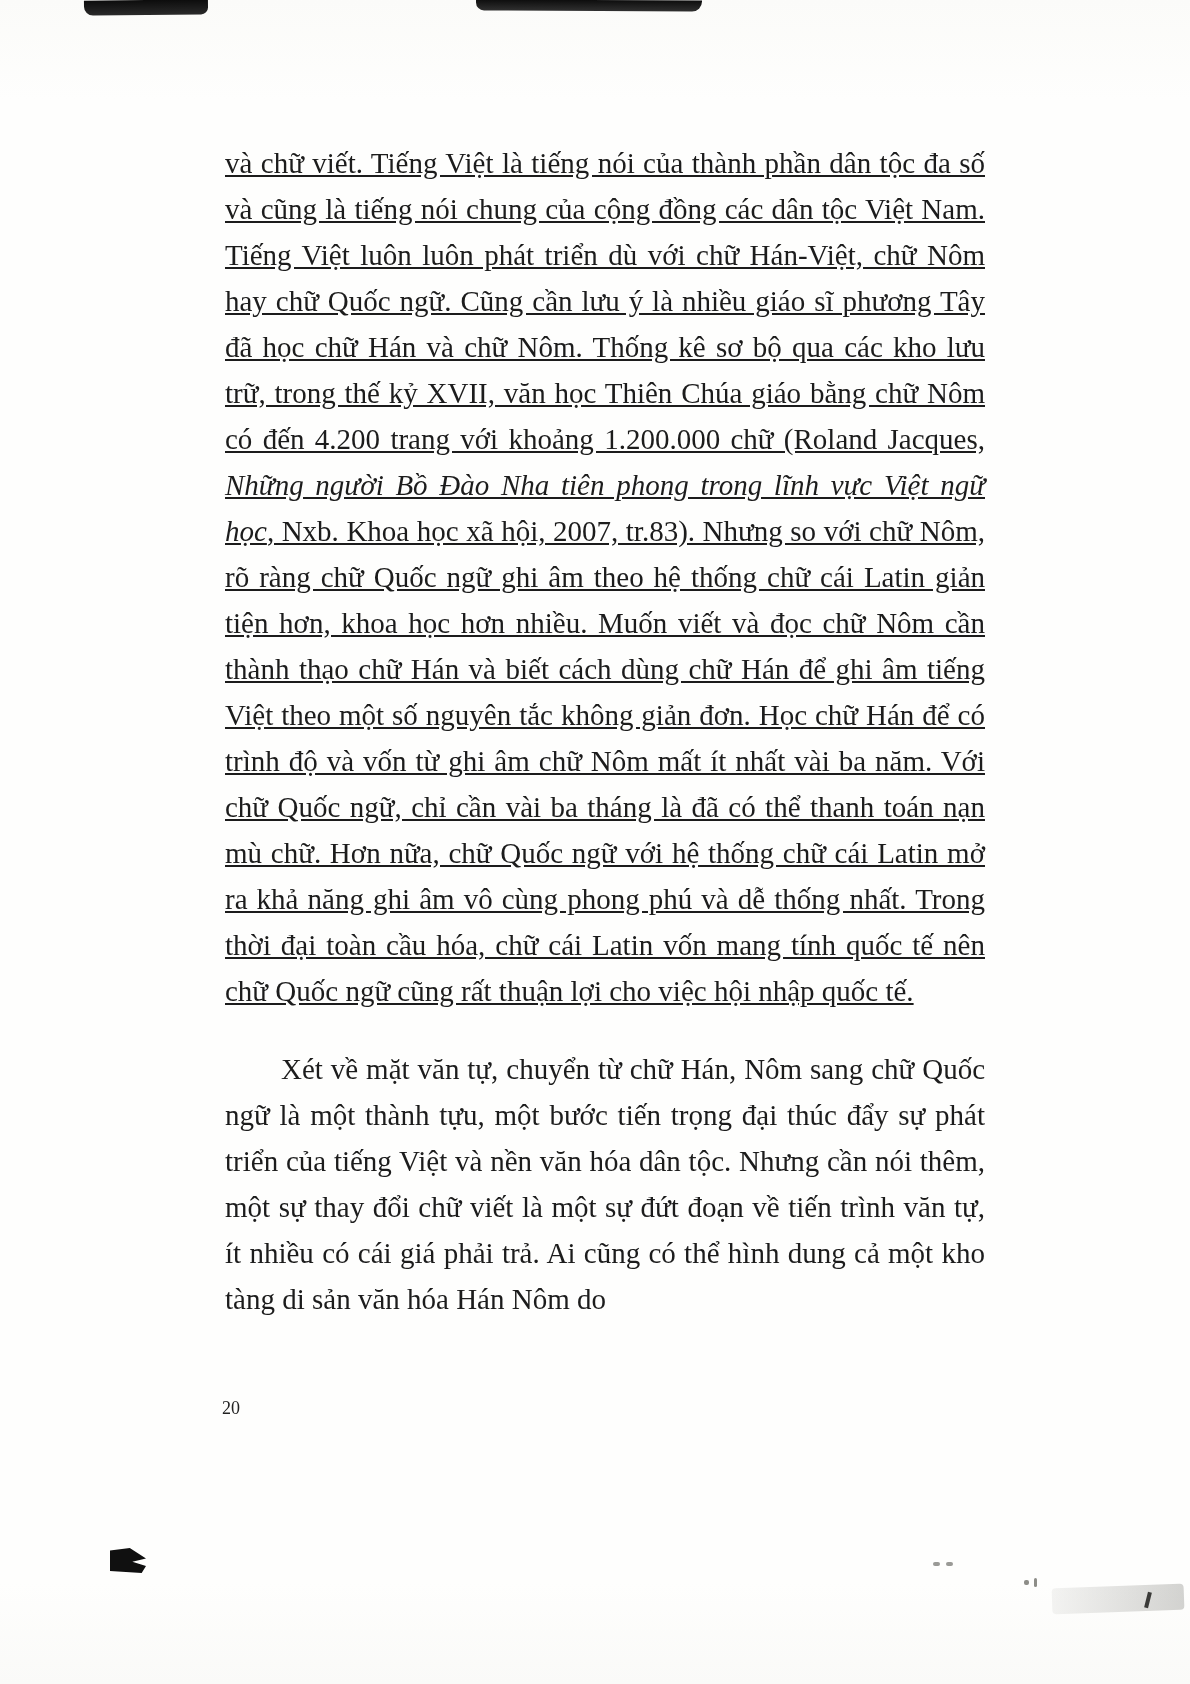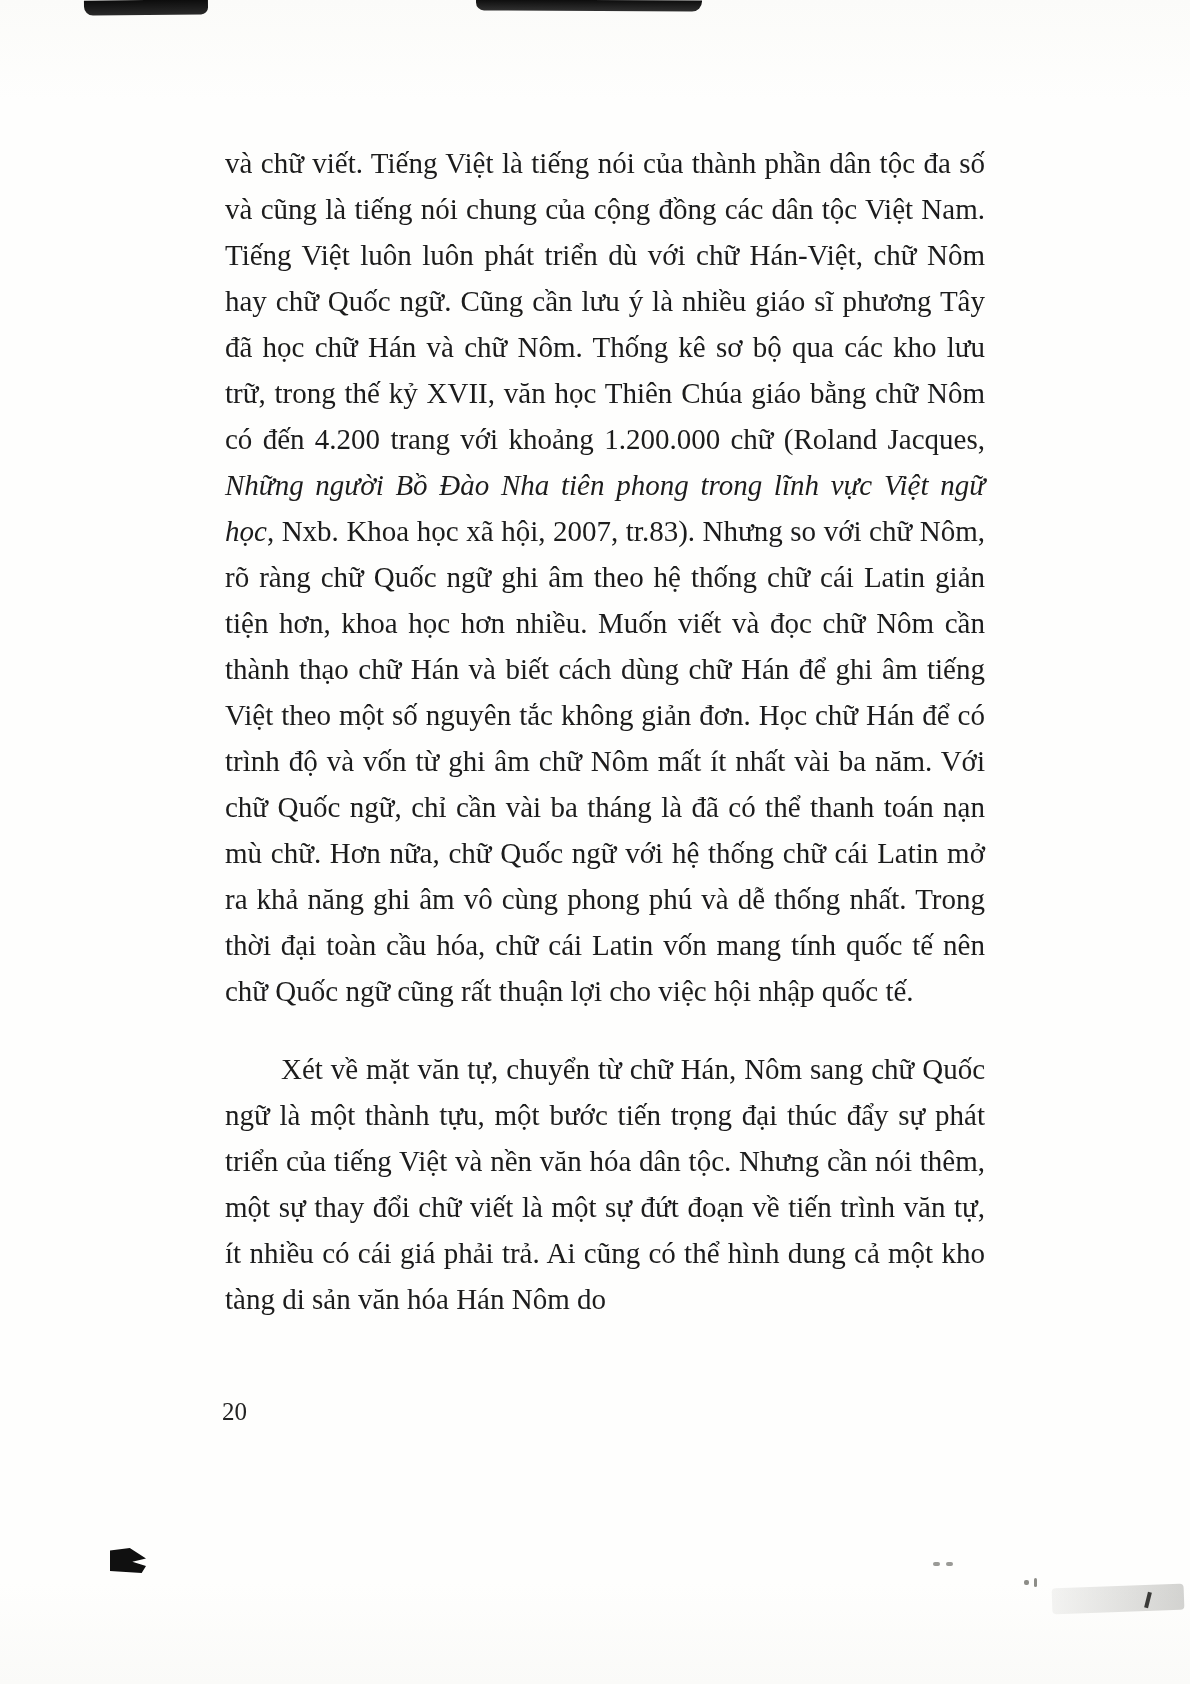--- a/index.html
+++ b/index.html
@@ -45,35 +45,36 @@
   }
   .para {
     margin: 0;
     font-size: 29px;
     line-height: 46px;
     text-align: justify;
     color: #1c1c1c;
   }
   .para.no-indent {
     text-indent: 0;
+    text-decoration: underline;
   }
   .para.indent {
     margin-top: 32px;
     text-indent: 56px;
   }
   .italic {
     font-style: italic;
   }
 
   
   .page-number {
     position: absolute;
     left: 222px;
     top: 1398px;
-    font-size: 25px;
+    font-size: 18px;
     color: #222;
   }
 
   
   .artifact {
     position: absolute;
     background: #161616;
   }
   .artifact-top-left {
     left: 84px;

